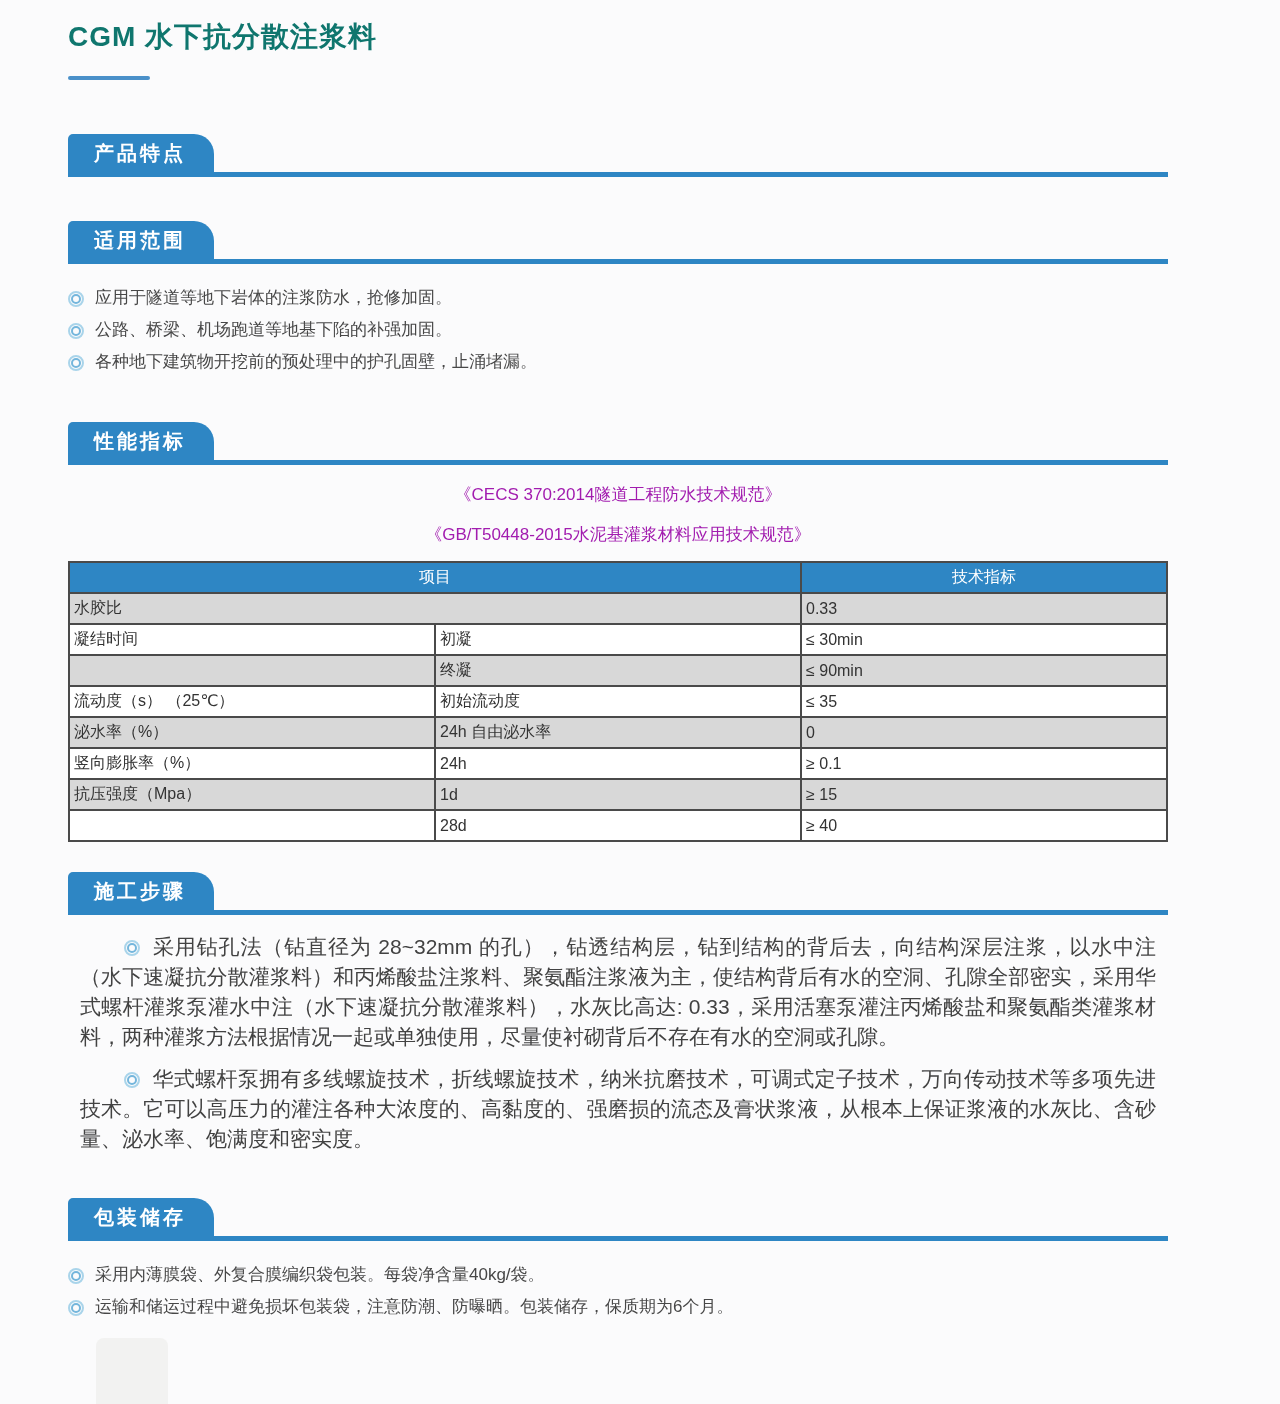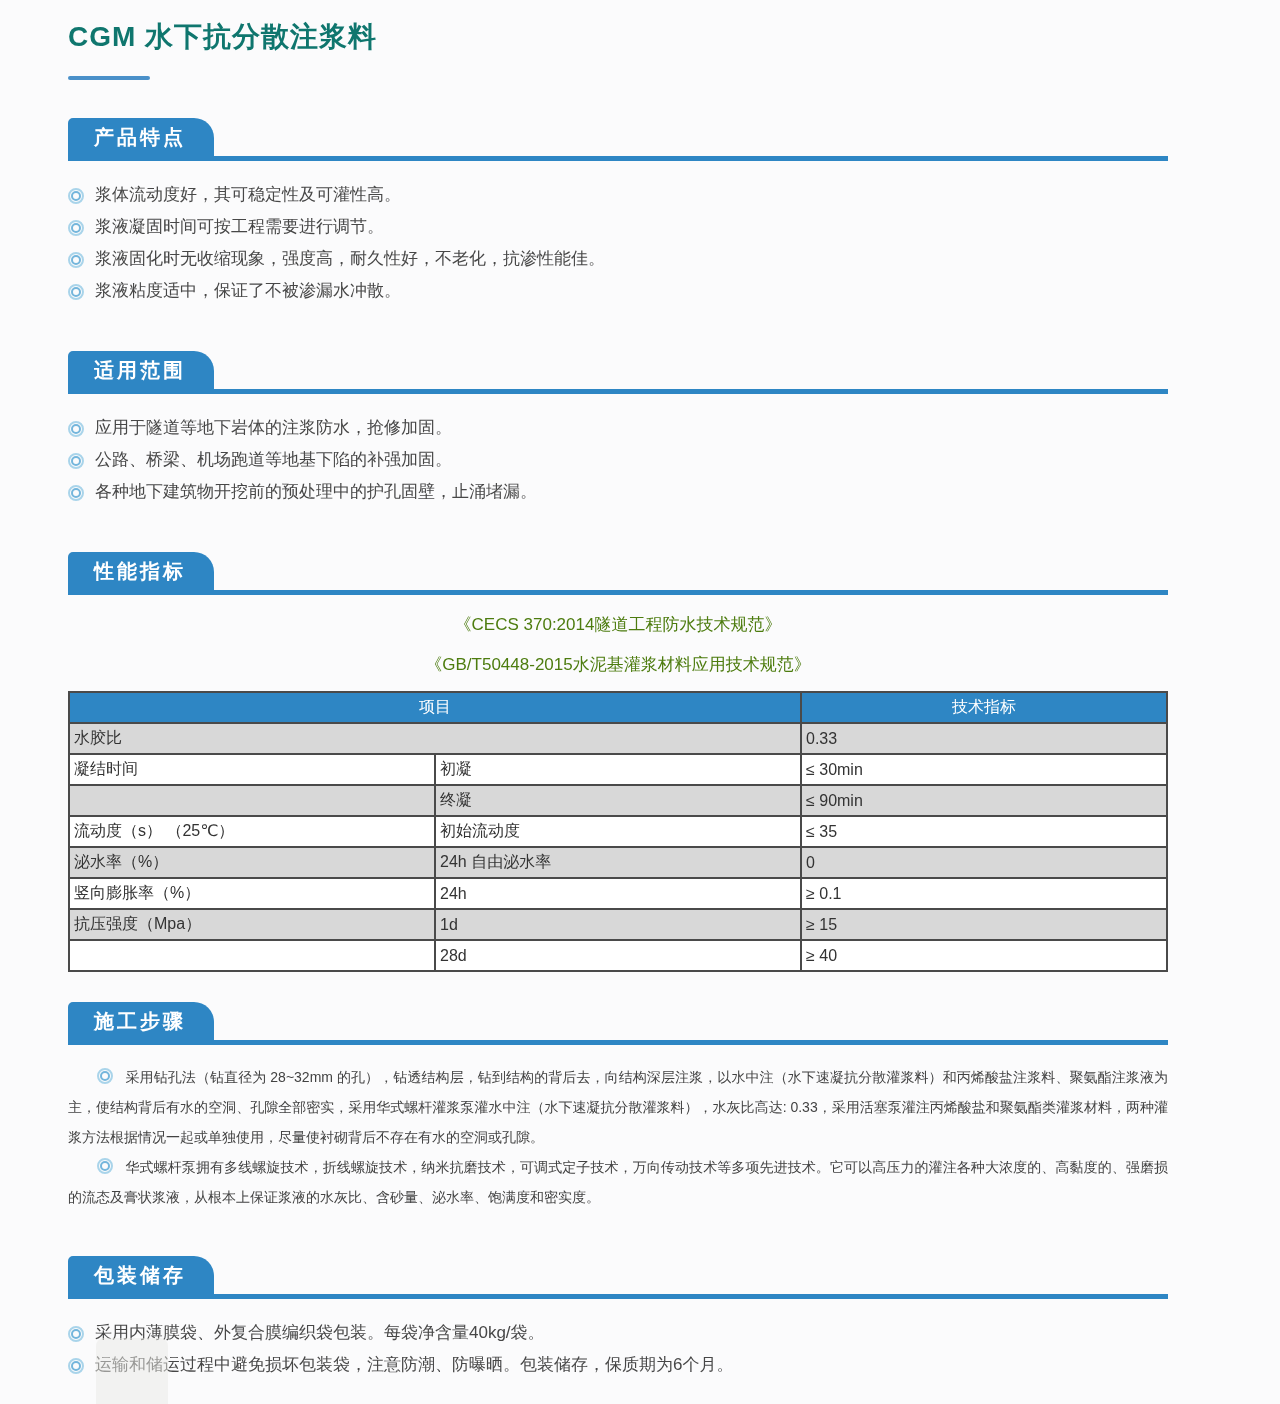--- a/index.html
+++ b/index.html
@@ -26,21 +26,21 @@
     color: #0f766e;
   }
   .title-underline {
     width: 82px;
     height: 4px;
     background: #4a90c9;
     border-radius: 2px;
     margin-top: 20px;
   }
   .section { margin-top: 44px; }
-  .section.first { margin-top: 38px; }
+  .section.first { margin-top: 54px; }
   .section.tight { margin-top: 30px; }
   .section-head {
     border-bottom: 5px solid #2e86c4;
     line-height: 0;
   }
   .tab {
     display: inline-block;
     background: #2e86c4;
     color: #ffffff;
     font-size: 20px;
@@ -82,21 +82,21 @@
     position: relative;
     display: inline-block;
     top: 2px;
     margin-right: 12px;
   }
   .standards { margin-top: 16px; text-align: center; }
   .standards p {
     margin: 0 0 12px 0;
     font-size: 17px;
     line-height: 28px;
-    color: #4d7c0f;
+    color: #a21caf;
   }
   table.perf {
     width: 100%;
     border-collapse: collapse;
     table-layout: fixed;
     margin-top: 8px;
     font-size: 16px;
     color: #333333;
   }
   table.perf th, table.perf td {
@@ -106,22 +106,22 @@
     font-weight: normal;
     background: #ffffff;
   }
   table.perf thead th {
     background: #2e86c4;
     color: #ffffff;
   }
   table.perf tr.shade td { background: #d8d8d8; }
   .construction-body { margin-top: 17px; }
   .construction-body p {
-    margin: 0;
-    font-size: 14px;
+    margin: 12px;
+    font-size: 21px;
     line-height: 30px;
     text-align: justify;
     text-indent: 2.1em;
     color: #424242;
   }
   .construction-body p + p { margin-top: 0; }
   .construction-body p .para-text { text-indent: 0; }
   .watermark {
     position: absolute;
     left: 96px;
@@ -138,26 +138,20 @@
 
 <div class="page">
 
   <h1 class="doc-title">CGM 水下抗分散注浆料</h1>
   <div class="title-underline"></div>
 
   <div class="section first">
     <div class="section-head">
       <span class="tab">产品特点</span>
     </div>
-    <ul class="bullets">
-      <li><span class="ring-icon"></span><span class="bullet-text">浆体流动度好，其可稳定性及可灌性高。</span></li>
-      <li><span class="ring-icon"></span><span class="bullet-text">浆液凝固时间可按工程需要进行调节。</span></li>
-      <li><span class="ring-icon"></span><span class="bullet-text">浆液固化时无收缩现象，强度高，耐久性好，不老化，抗渗性能佳。</span></li>
-      <li><span class="ring-icon"></span><span class="bullet-text">浆液粘度适中，保证了不被渗漏水冲散。</span></li>
-    </ul>
   </div>
 
   <div class="section">
     <div class="section-head">
       <span class="tab">适用范围</span>
     </div>
     <ul class="bullets">
       <li><span class="ring-icon"></span><span class="bullet-text">应用于隧道等地下岩体的注浆防水，抢修加固。</span></li>
       <li><span class="ring-icon"></span><span class="bullet-text">公路、桥梁、机场跑道等地基下陷的补强加固。</span></li>
       <li><span class="ring-icon"></span><span class="bullet-text">各种地下建筑物开挖前的预处理中的护孔固壁，止涌堵漏。</span></li>

